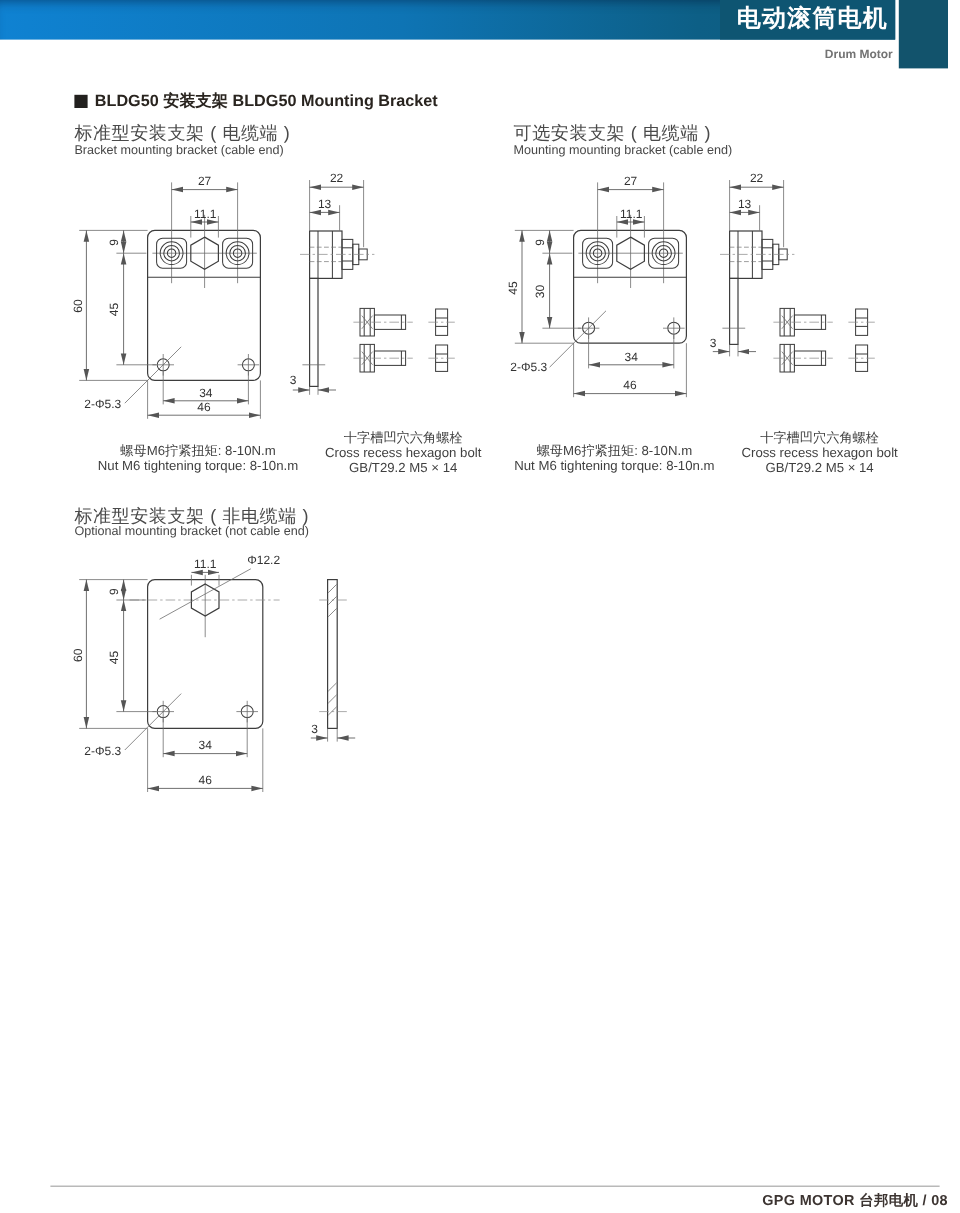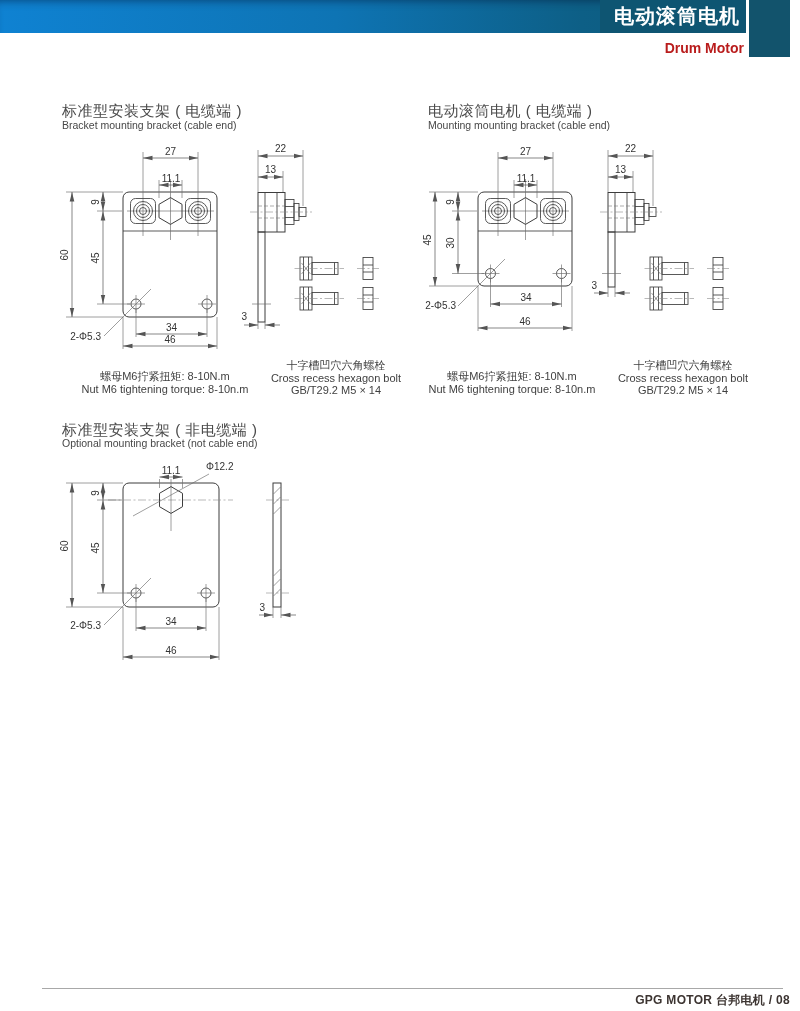--- a/index.html
+++ b/index.html
@@ -8,21 +8,21 @@
 
   
   .topbar{position:absolute;left:0;top:0;width:746px;height:33px;
           background:linear-gradient(90deg,#0f82d2 0%,#0e74b4 45%,#0d5f86 78%,#0d5a7c 100%);
           box-shadow:inset 0 7px 9px -6px rgba(0,20,50,.5);}
   .title-chip{position:absolute;right:0;top:0;height:33px;min-width:126px;
           background:#0e5572;display:flex;align-items:center;justify-content:flex-end;
           padding:0 6px 0 14px;box-sizing:border-box;}
   .title-chip span{color:#ffffff;font-size:20px;font-weight:bold;letter-spacing:1px;line-height:33px;}
   .dark-square{position:absolute;left:749px;top:0;width:41px;height:57px;background:#12536c;}
-  .drum-motor{position:absolute;right:56px;top:40px;color:#b91c1c;font-size:14px;font-weight:bold;}
+  .drum-motor{position:absolute;right:56px;top:40px;color:#737373;font-size:10px;font-weight:bold;}
 
   
   .section-title{position:absolute;left:62px;top:75px;display:flex;align-items:center;gap:6px;}
   .section-title .marker{width:11px;height:11px;background:#22201e;flex:0 0 auto;}
   .section-title .txt{font-size:13.5px;font-weight:bold;color:#29241f;white-space:nowrap;}
 
   
   .col-title-cn{position:absolute;font-size:15px;color:#4a4a4a;letter-spacing:.5px;white-space:nowrap;}
   .col-title-en{position:absolute;font-size:10.5px;color:#474747;white-space:nowrap;}
 
@@ -50,24 +50,28 @@
 <div class="page">
 
   <div class="topbar">
     <div class="title-chip">
       <span>电动滚筒电机</span>
     </div>
   </div>
   <div class="dark-square"></div>
   <div class="drum-motor">Drum Motor</div>
 
+  <div class="section-title">
+    <span class="marker"></span>
+    <span class="txt">BLDG50 安装支架 BLDG50 Mounting Bracket</span>
+  </div>
 
   <div class="col-title-cn" style="left:62px;top:102px">标准型安装支架 ( 电缆端 )</div>
   <div class="col-title-en" style="left:62px;top:119px">Bracket mounting bracket (cable end)</div>
-  <div class="col-title-cn" style="left:428px;top:102px">电动滚筒电机 ( 电缆端 )</div>
+  <div class="col-title-cn" style="left:428px;top:102px">可选安装支架 ( 电缆端 )</div>
   <div class="col-title-en" style="left:428px;top:119px">Mounting mounting bracket (cable end)</div>
   <div class="col-title-cn" style="left:62px;top:421px">标准型安装支架 ( 非电缆端 )</div>
   <div class="col-title-en" style="left:62px;top:437px">Optional mounting bracket (not cable end)</div>
 
   <svg class="draw" width="800" height="1011">
     <defs>
       <marker id="mE" markerWidth="10" markerHeight="6" refX="9.5" refY="3" orient="auto" markerUnits="userSpaceOnUse">
         <path d="M0,0.7 L9.5,3 L0,5.3 Z" fill="#555"></path>
       </marker>
       <marker id="mS" markerWidth="10" markerHeight="6" refX="0.5" refY="3" orient="auto" markerUnits="userSpaceOnUse">

